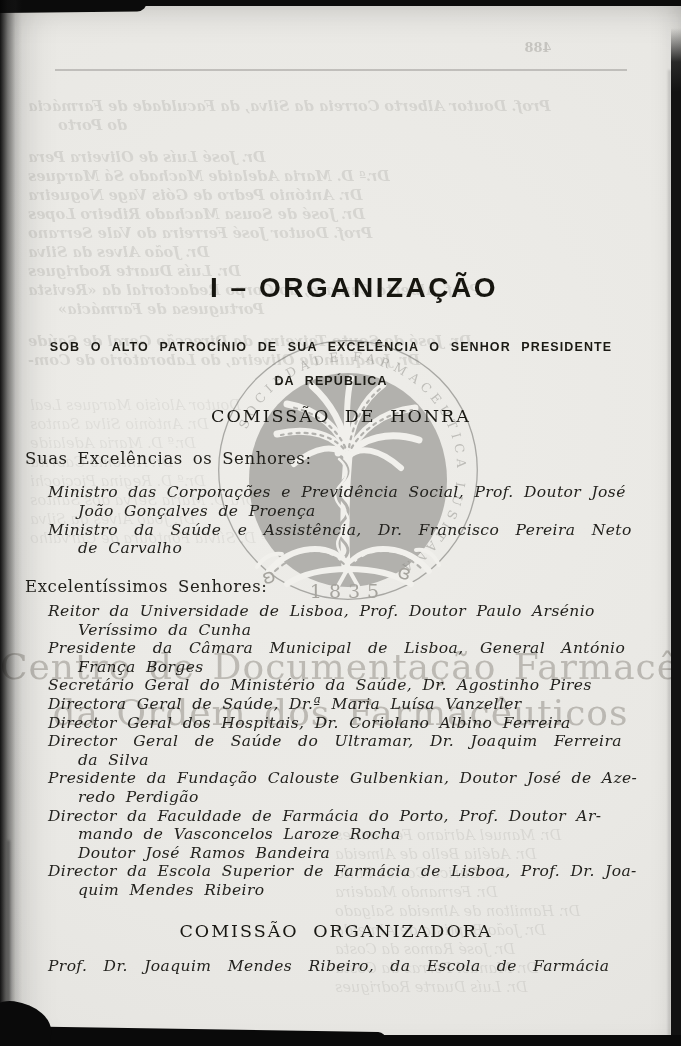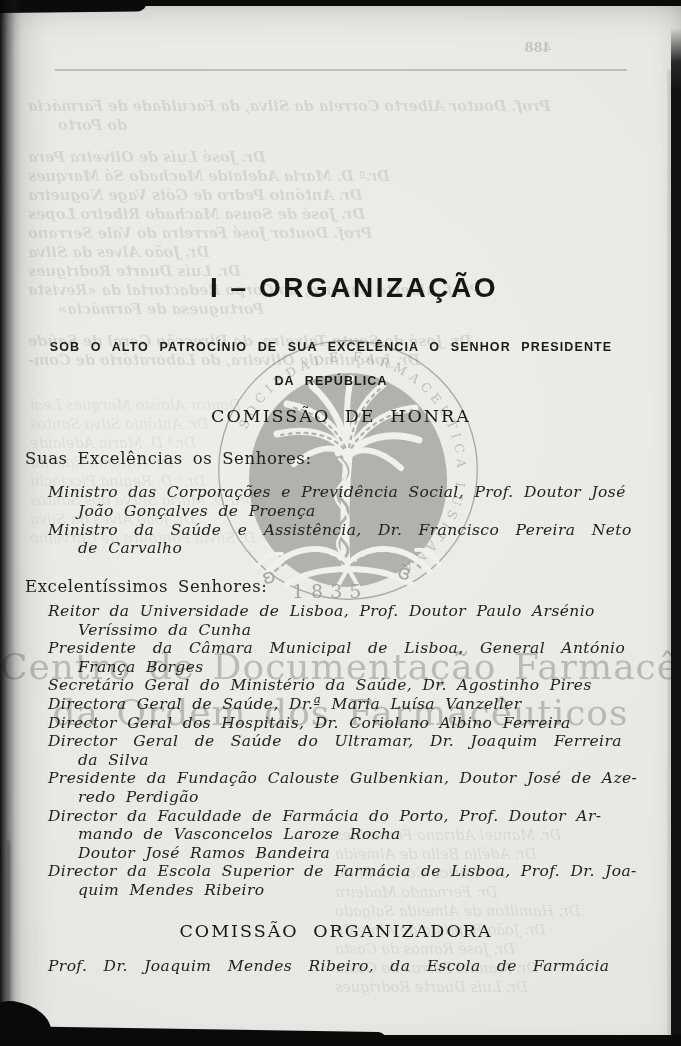--- a/index.html
+++ b/index.html
@@ -20,21 +20,21 @@
   #bleedLeft{left:30px;top:396px;width:300px;opacity:0.09;
              font:italic 14.5px/19px "DejaVu Serif",serif;}
   #bleedRight{left:335px;top:826px;width:320px;opacity:0.12;
               font:italic 14.5px/19px "DejaVu Serif",serif;}
   #bleed488{position:absolute;z-index:1;left:516px;top:40px;width:44px;transform:scaleX(-1);
             opacity:0.28;color:#6a6862;font:bold 13px "DejaVu Serif",serif;text-align:center;}
   #bleedRule{position:absolute;z-index:1;left:55px;top:69px;width:572px;height:1.5px;
              background:rgba(95,93,88,0.30);}
   
   #emblem{position:absolute;z-index:2;left:217px;top:339px;width:262px;height:262px;}
-  #year{position:absolute;z-index:3;left:292px;top:580px;width:112px;text-align:left;
+  #year{position:absolute;z-index:3;left:292px;top:580px;width:112px;text-align:center;
         font:19px "DejaVu Serif",serif;color:#a5a39d;letter-spacing:7px;}
   .flour{position:absolute;z-index:3;font:20px "DejaVu Sans",sans-serif;color:#a5a39d;}
   #flourL{left:262px;top:564px;transform:rotate(-18deg);}
   #flourR{left:398px;top:560px;transform:rotate(16deg);}
   
   .print{position:absolute;z-index:4;color:#23221e;}
   #title{left:0;top:273px;width:660px;text-align:center;
          font:bold 28px/30px "Liberation Sans",sans-serif;color:#16150f;letter-spacing:2.5px;padding-left:24px;}
   .subtitle{left:0;width:640px;text-align:center;color:#1b1a14;
             font:bold 12.5px/19px "Liberation Sans",sans-serif;letter-spacing:1.1px;word-spacing:6px;padding-left:11px;}

